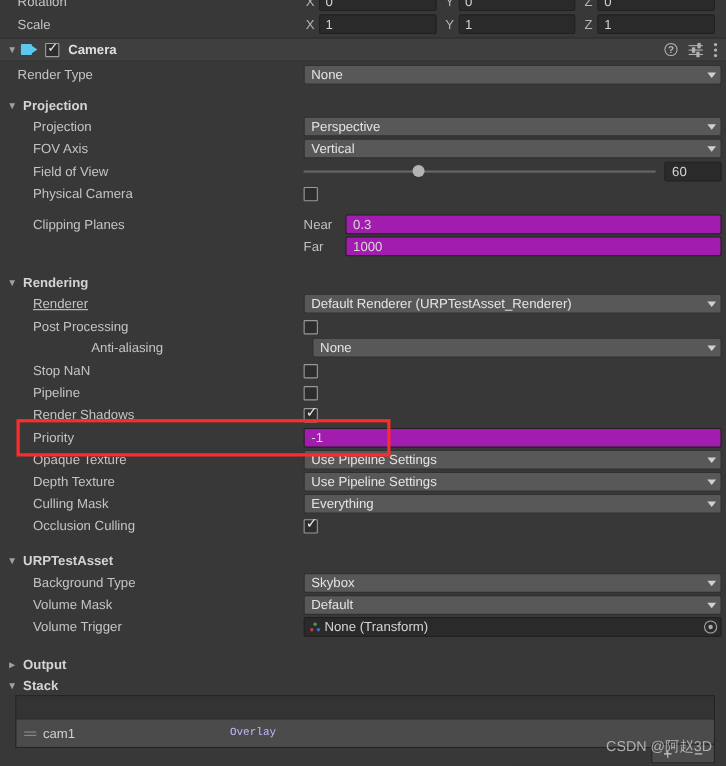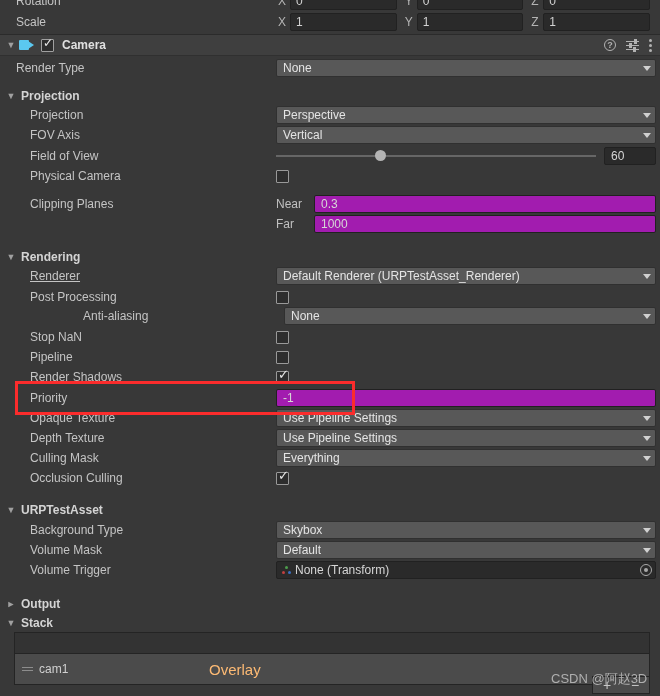--- a/index.html
+++ b/index.html
@@ -108,27 +108,27 @@
   .axis-gizmo u:nth-child(1) { background: #4d9e4d; left: 4px; top: 2px; }
   .axis-gizmo u:nth-child(2) { background: #c14040; left: 1px; top: 7px; }
   .axis-gizmo u:nth-child(3) { background: #3a6fc4; left: 7px; top: 7px; }
   .objfield .objname { flex: 1; overflow: hidden; white-space: nowrap; }
   .obj-picker { width: 12px; height: 12px; border: 1px solid #a8a8a8; border-radius: 50%; position: relative; flex-shrink: 0; }
   .obj-picker::after { content: ""; position: absolute; left: 3px; top: 3px; width: 4px; height: 4px; background: #a8a8a8; border-radius: 50%; }
 
   
   .stack-box { position: absolute; left: 14px; right: 10px; border: 1px solid #242424; background: #333333; }
   .stack-header-strip { height: 20px; background: #333333; }
-  .stack-item { height: 31px; background: #4b4b4b; border-top: 1px solid #242424; display: flex; align-items: center; padding: 0 6px; }
+  .stack-item { height: 26px; background: #4b4b4b; border-top: 1px solid #242424; display: flex; align-items: center; padding: 0 6px; }
   .drag-handle { width: 14px; height: 10px; position: relative; margin-right: 4px; }
   .drag-handle i { position: absolute; left: 1px; width: 11px; height: 1px; background: #8d8d8d; display: block; }
   .drag-handle i:nth-child(1) { top: 3px; }
   .drag-handle i:nth-child(2) { top: 6px; }
   .stack-name { color: #d0d0d0; font-size: 12px; width: 170px; }
-  .stack-type { color: #fdba74; font-size: 15px; }
+  .stack-type { color: #c4b5fd; font-size: 10px; font-family: Liberation Mono, monospace; }
 
   .plus-minus { position: absolute; width: 58px; height: 18px; background: #4b4b4b; border: 1px solid #242424;
     display: flex; align-items: center; justify-content: space-around; }
   .pm-btn { color: #c8c8c8; font-size: 14px; line-height: 1; cursor: pointer; }
 
   
   .annot-rect { position: absolute; border: 3px solid #fb2c2c; pointer-events: none; }
 
   .watermark { position: absolute; color: #b8b8b8; font-size: 13px; opacity: 0.92; white-space: nowrap; }
 </style>

